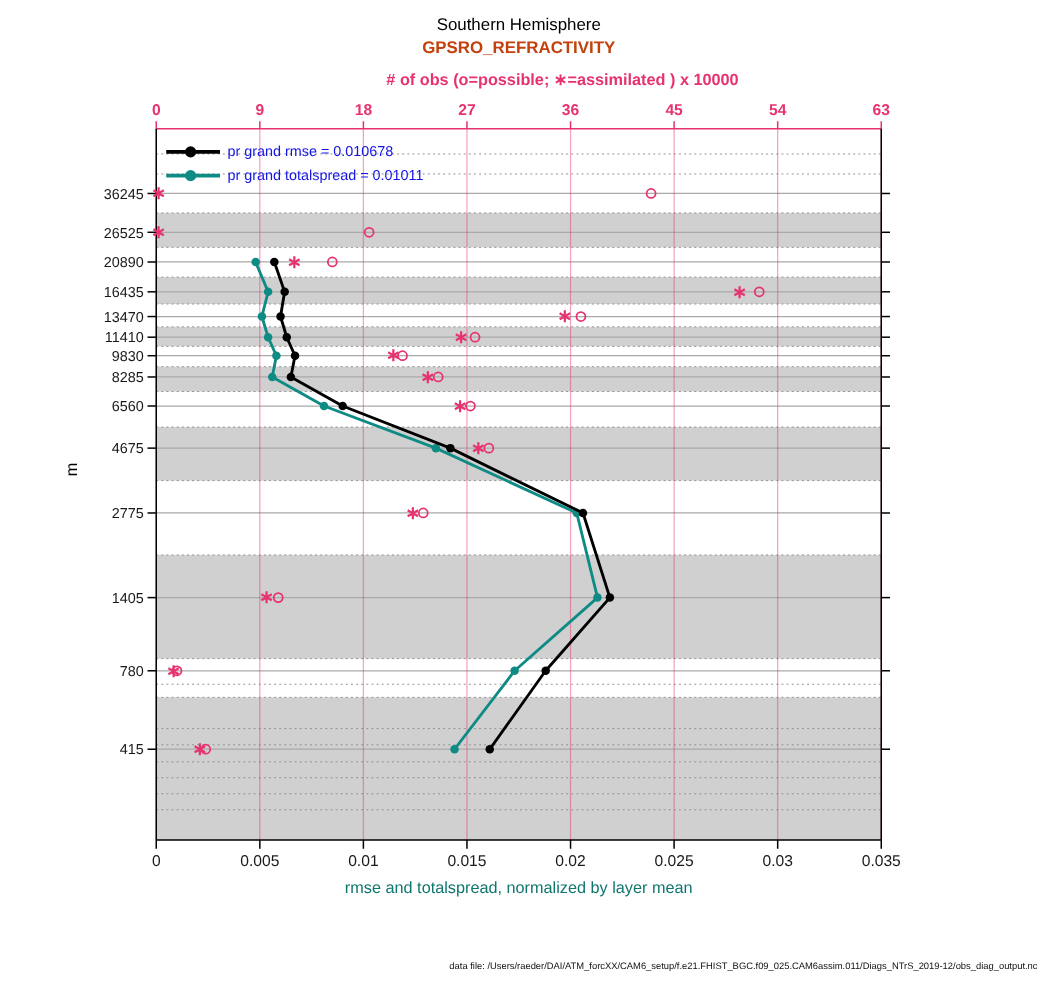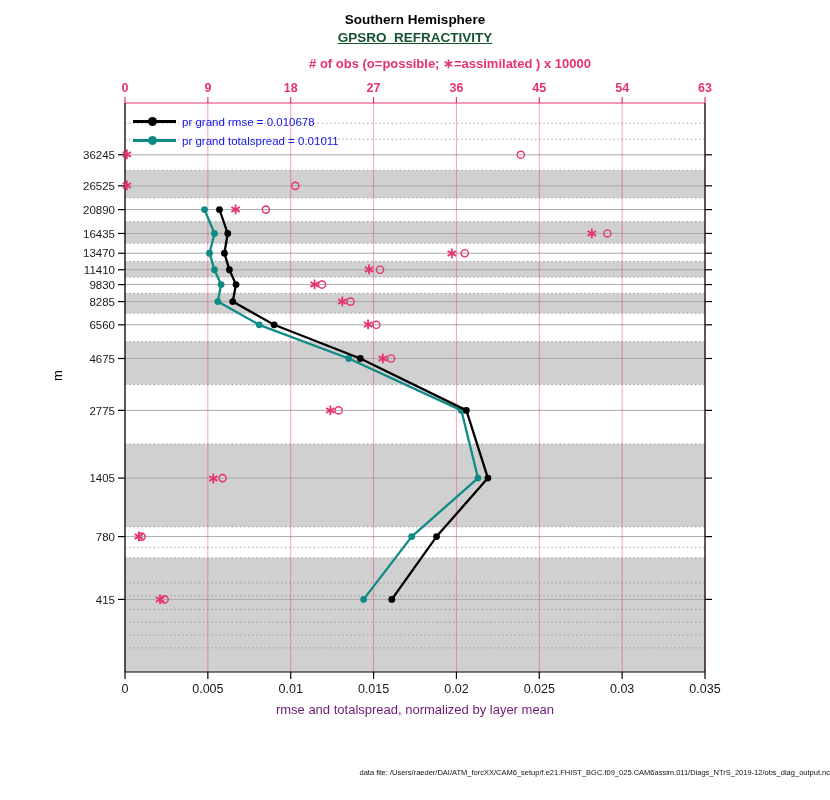--- a/index.html
+++ b/index.html
@@ -2,31 +2,31 @@
 <html><head>
 <meta charset="utf-8">
 <style>
   html,body{margin:0;padding:0;background:#fff;}
   .fig{
     position:relative;width:830px;height:800px;background:#ffffff;
     font-family:"Liberation Sans", sans-serif; overflow:hidden;
   }
   #plot{position:absolute;left:0;top:0;}
   .ctr{position:absolute;left:0;width:830px;text-align:center;}
-  .title1{top:12px;font-size:13.5px;font-weight:700;color:#000;}
-  .title2{top:30px;font-size:13.5px;font-weight:700;color:#14532d;text-decoration:underline;}
+  .title1{top:12px;font-size:13.5px;font-weight:400;color:#000;}
+  .title2{top:30px;font-size:13.5px;font-weight:700;color:#c2410c;}
   .obslabel{top:56px;font-size:13px;font-weight:700;}
   .legend{position:absolute;left:133px;top:112px;}
   .lrow{display:flex;align-items:center;height:19px;}
   .lsample{position:relative;width:43px;height:19px;flex:0 0 43px;}
   .lbar{position:absolute;left:0;top:8px;width:43px;height:2.6px;}
   .ldot{position:absolute;left:15px;top:5px;width:9px;height:9px;border-radius:50%;}
   .ltext{font-size:11.5px;margin-left:6px;white-space:nowrap;}
   .ylab{position:absolute;left:52px;top:368px;font-size:13px;color:#000;transform:rotate(-90deg);}
-  .xlab1{top:702px;font-size:13px;color:#701a75;}
+  .xlab1{top:702px;font-size:13px;color:#0f766e;}
   .xlab2{top:721px;font-size:13px;color:#000;}
   .footer{top:768px;font-size:7.5px;color:#111;text-align:right;}
 </style>
 </head>
 <body>
 
 <div class="fig">
   <svg id="plot" width="830" height="800" style="font-family: &quot;Liberation Sans&quot;, sans-serif;">
       <rect x="125" y="170.32998556784756" width="580" height="27.551903789954963" fill="#d0d0d0"></rect>
       <rect x="125" y="221.6780911024548" width="580" height="21.52627709737007" fill="#d0d0d0"></rect>

